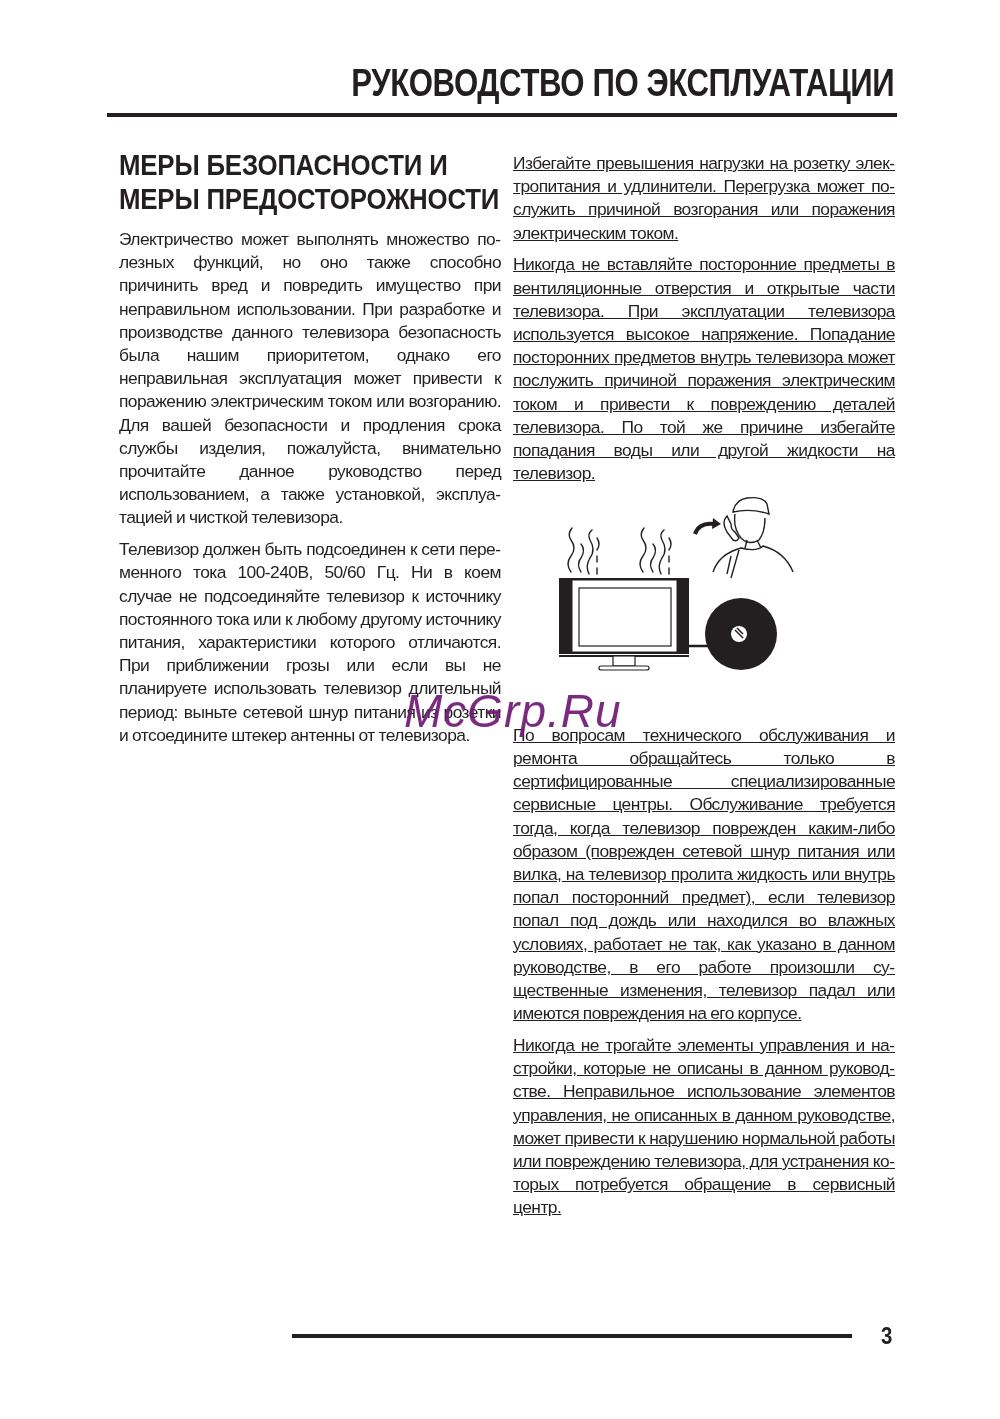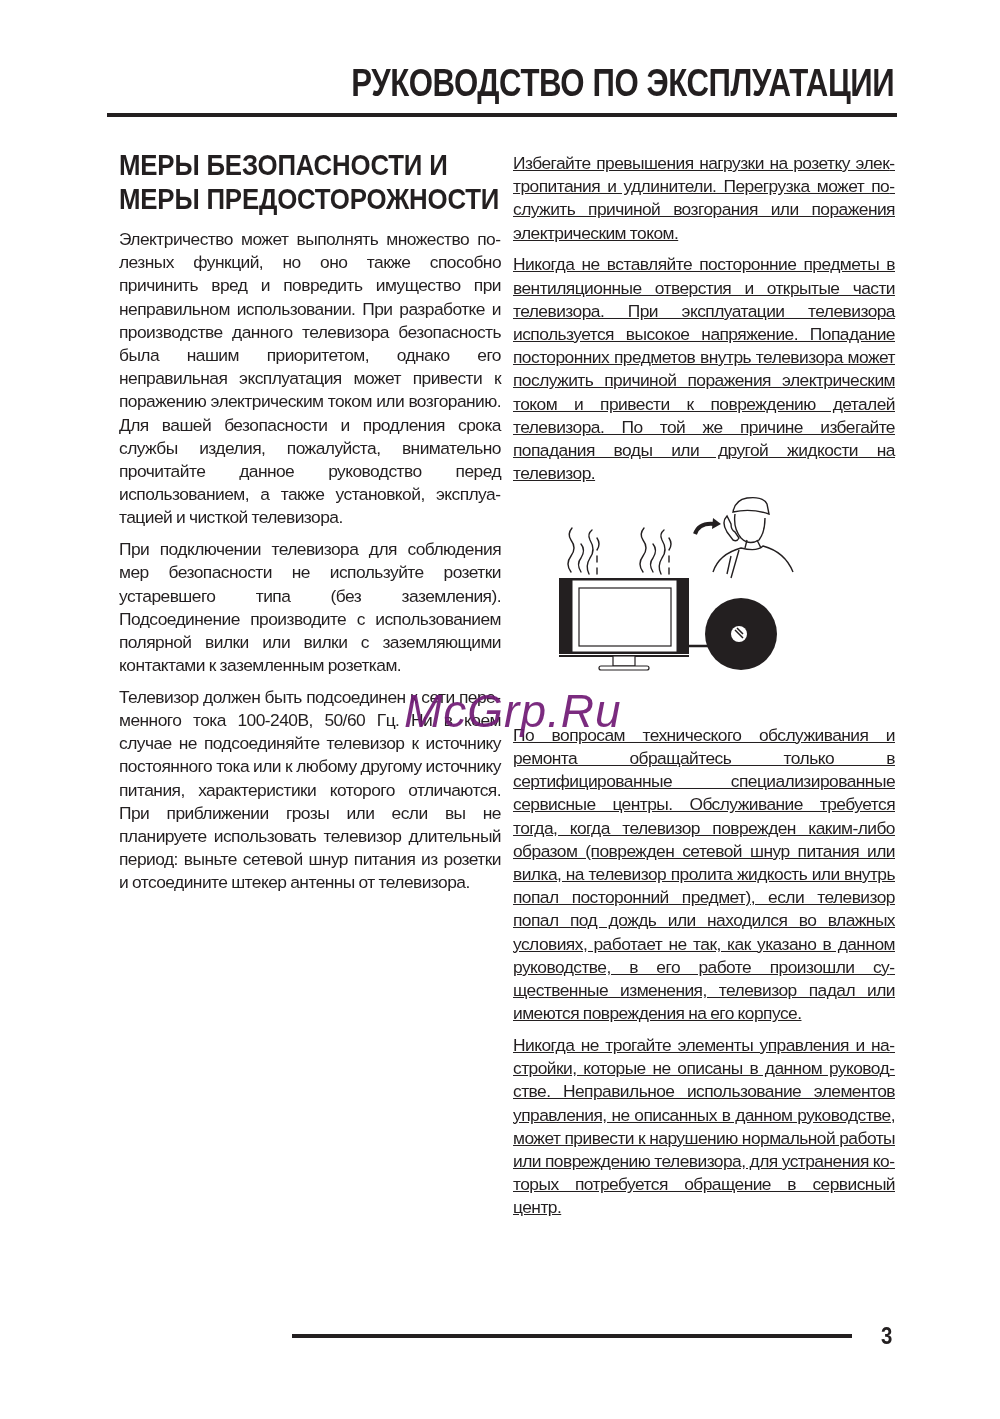--- a/index.html
+++ b/index.html
@@ -25,21 +25,20 @@
 </style>
 </head>
 <body>
 
 <div class="header-title">РУКОВОДСТВО ПО ЭКСПЛУАТАЦИИ</div>
 <div class="header-rule"></div>
 
 <div class="col left">
   <h1 class="section-title">МЕРЫ БЕЗОПАСНОСТИ И МЕРЫ ПРЕДОСТОРОЖНОСТИ</h1>
   <p>Электричество может выполнять множество по­лезных функций, но оно также способно причинить вред и повредить имущество при неправильном использовании. При разработке и производстве данного телевизора безопасность была нашим приоритетом, однако его неправильная эксплуата­ция может привести к поражению электрическим током или возгоранию. Для вашей безопасности и продления срока службы изделия, пожалуйста, внимательно прочитайте данное руководство пе­ред использованием, а также установкой, эксплуа­тацией и чисткой телевизора.</p>
-  <p>При подключении телевизора для соблюдения мер безопасности не используйте розетки устаревшего типа (без заземления). Подсоединение производи­те с использованием полярной вилки или вилки с заземляющими контактами к заземленным розет­кам.</p>
   <p>Телевизор должен быть подсоединен к сети пере­менного тока 100-240В, 50/60 Гц. Ни в коем случае не подсоединяйте телевизор к источнику постоян­ного тока или к любому другому источнику пита­ния, характеристики которого отличаются. При приближении грозы или если вы не планируете ис­пользовать телевизор длительный период: выньте сетевой шнур питания из розетки и отсоедините штекер антенны от телевизора.</p>
 </div>
 
 <div class="col right">
   <p>Избегайте превышения нагрузки на розетку элек­тропитания и удлинители. Перегрузка может по­служить причиной возгорания или поражения электрическим током.</p>
   <p>Никогда не вставляйте посторонние предметы в вентиляционные отверстия и открытые части теле­визора. При эксплуатации телевизора использует­ся высокое напряжение. Попадание посторонних предметов внутрь телевизора может послужить причиной поражения электрическим током и при­вести к повреждению деталей телевизора. По той же причине избегайте попадания воды или другой жидкости на телевизор.</p>
 
   <div class="figure">
     <svg width="382" height="218" viewBox="0 0 382 218">
 

